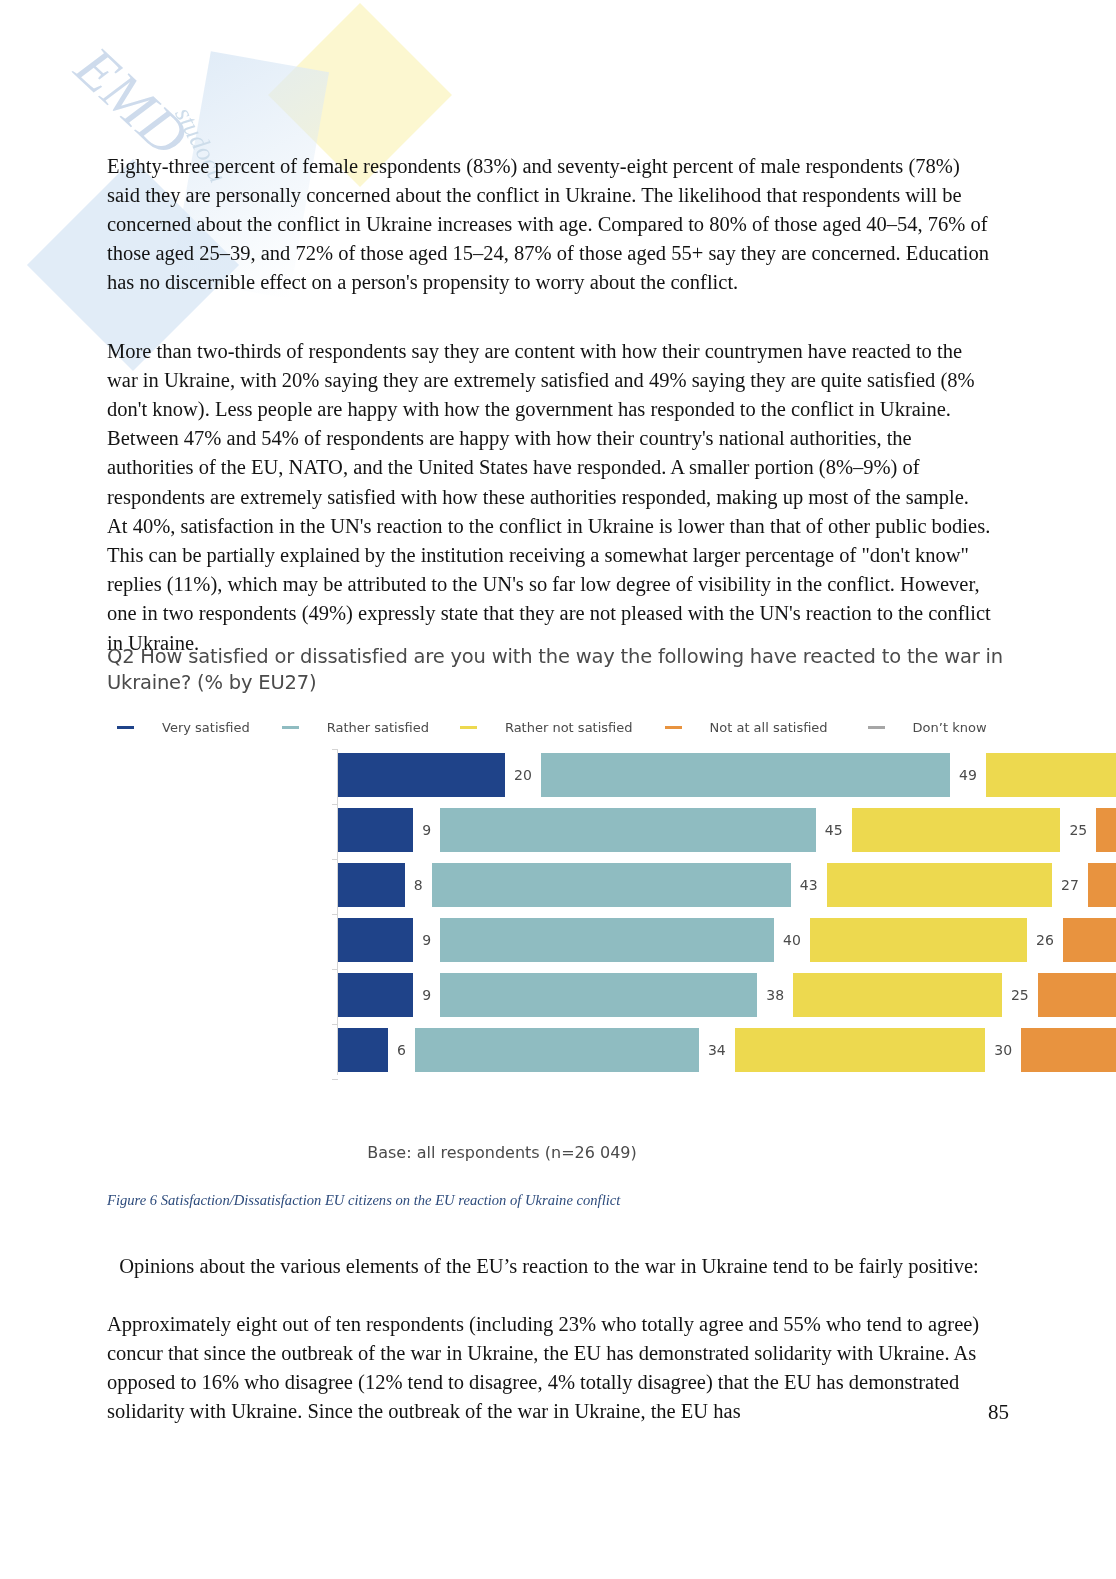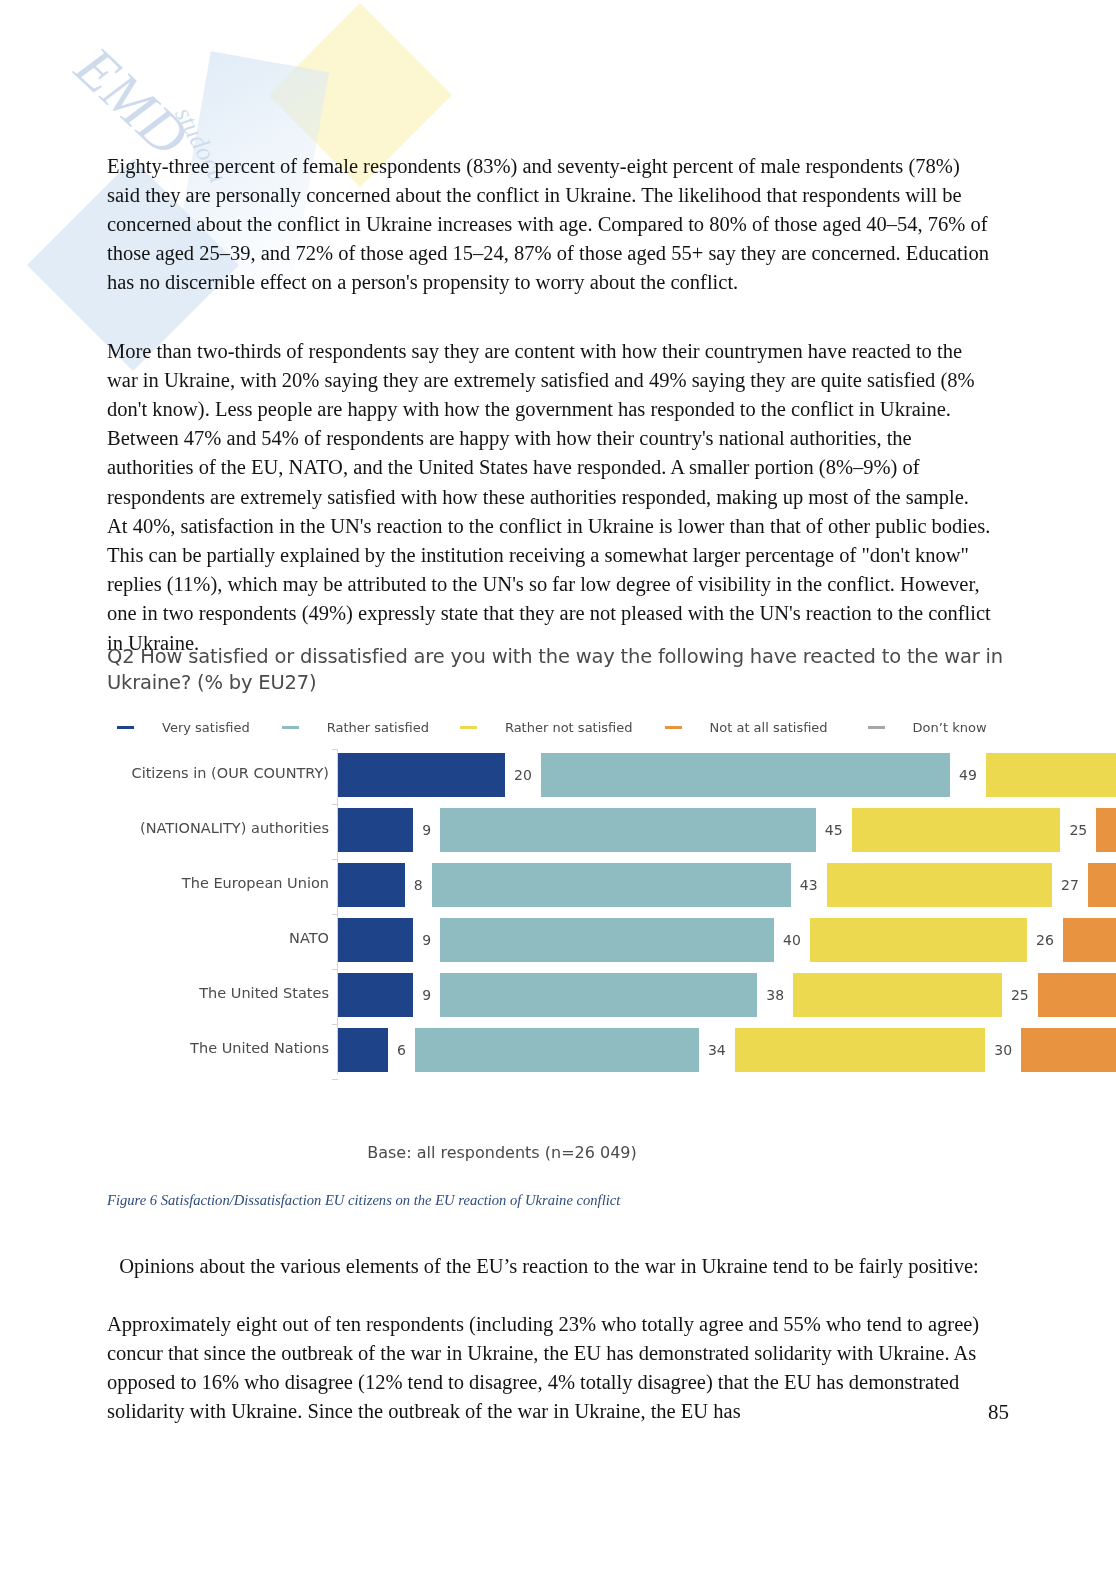--- a/index.html
+++ b/index.html
@@ -265,28 +265,20 @@
         <span>Not at all satisfied</span>
       </div>
       <div class="legend-gap-4"></div>
       <div class="legend-item">
         <span class="swatch" style="background:#A6A6A6"></span>
         <span>Don’t know</span>
       </div>
     </div>
 
     <div id="plot">
-      <div class="plot-labels" id="plot-labels">
-          <div class="cat-label" style="top: 17.5px;">Citizens in (OUR COUNTRY)</div>
-          <div class="cat-label" style="top: 72.5px;">(NATIONALITY) authorities</div>
-          <div class="cat-label" style="top: 127.5px;">The European Union</div>
-          <div class="cat-label" style="top: 182.5px;">NATO</div>
-          <div class="cat-label" style="top: 237.5px;">The United States</div>
-          <div class="cat-label" style="top: 292.5px;">The United Nations</div>
-        </div>
       <div id="axis-line"></div>
       <div id="ticks-and-bars">
           <div class="axis-tick" style="top: 2px;"></div>
           <div class="bar-row" style="top: 5.5px;">
             <span class="seg" style="background: rgb(31, 67, 137); width: 167px;"></span>
             <span class="seg-val">20</span>
             <span class="seg" style="background: rgb(143, 188, 193); width: 409.15px;"></span>
             <span class="seg-val">49</span>
             <span class="seg" style="background: rgb(237, 217, 79); width: 133.6px;"></span>
           </div>

